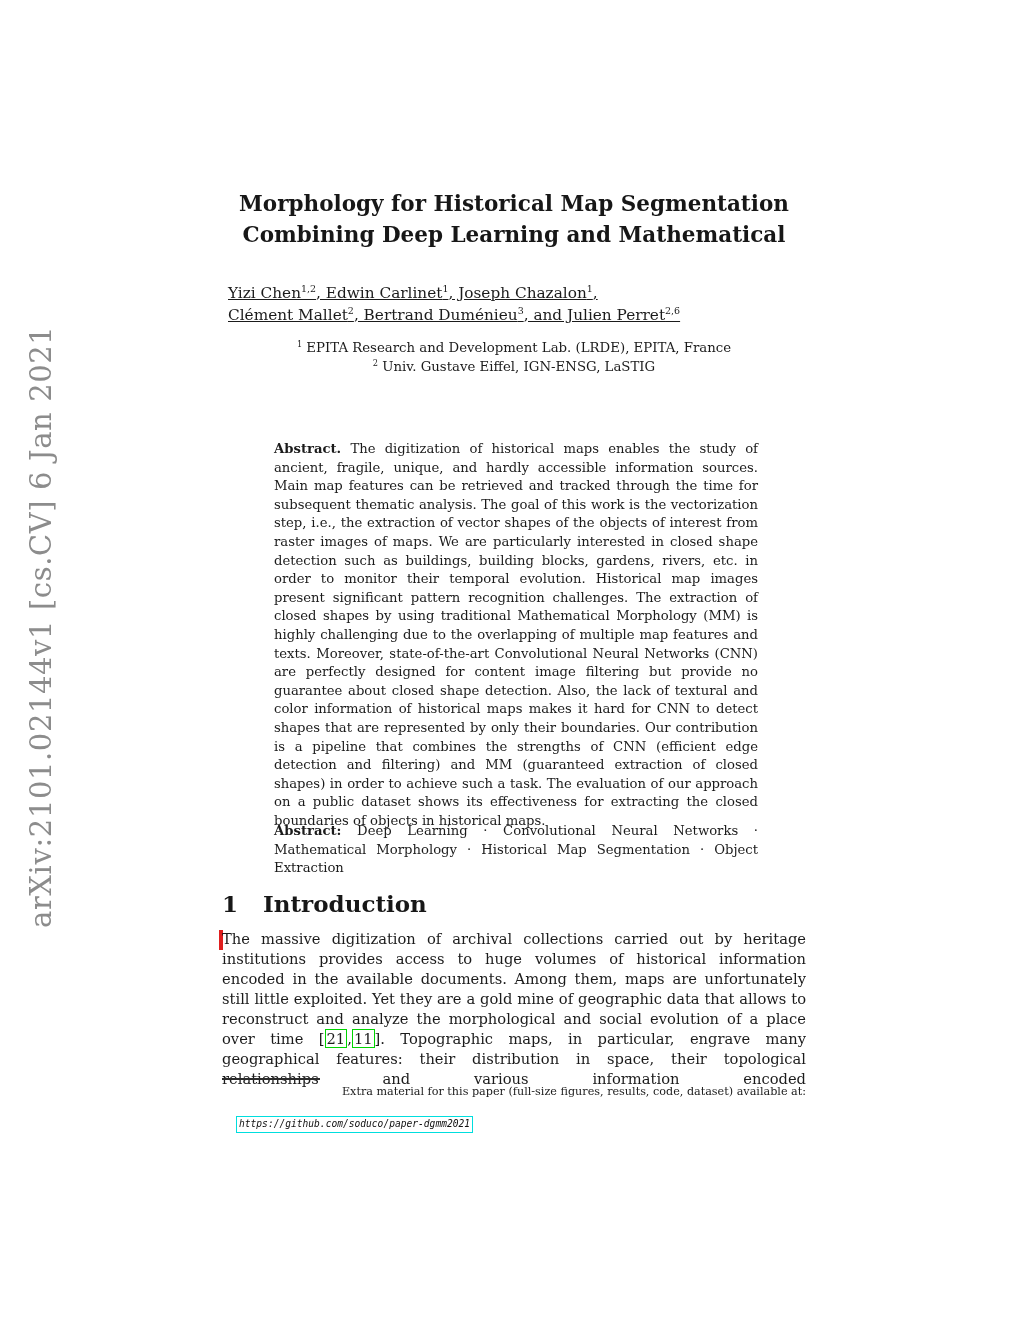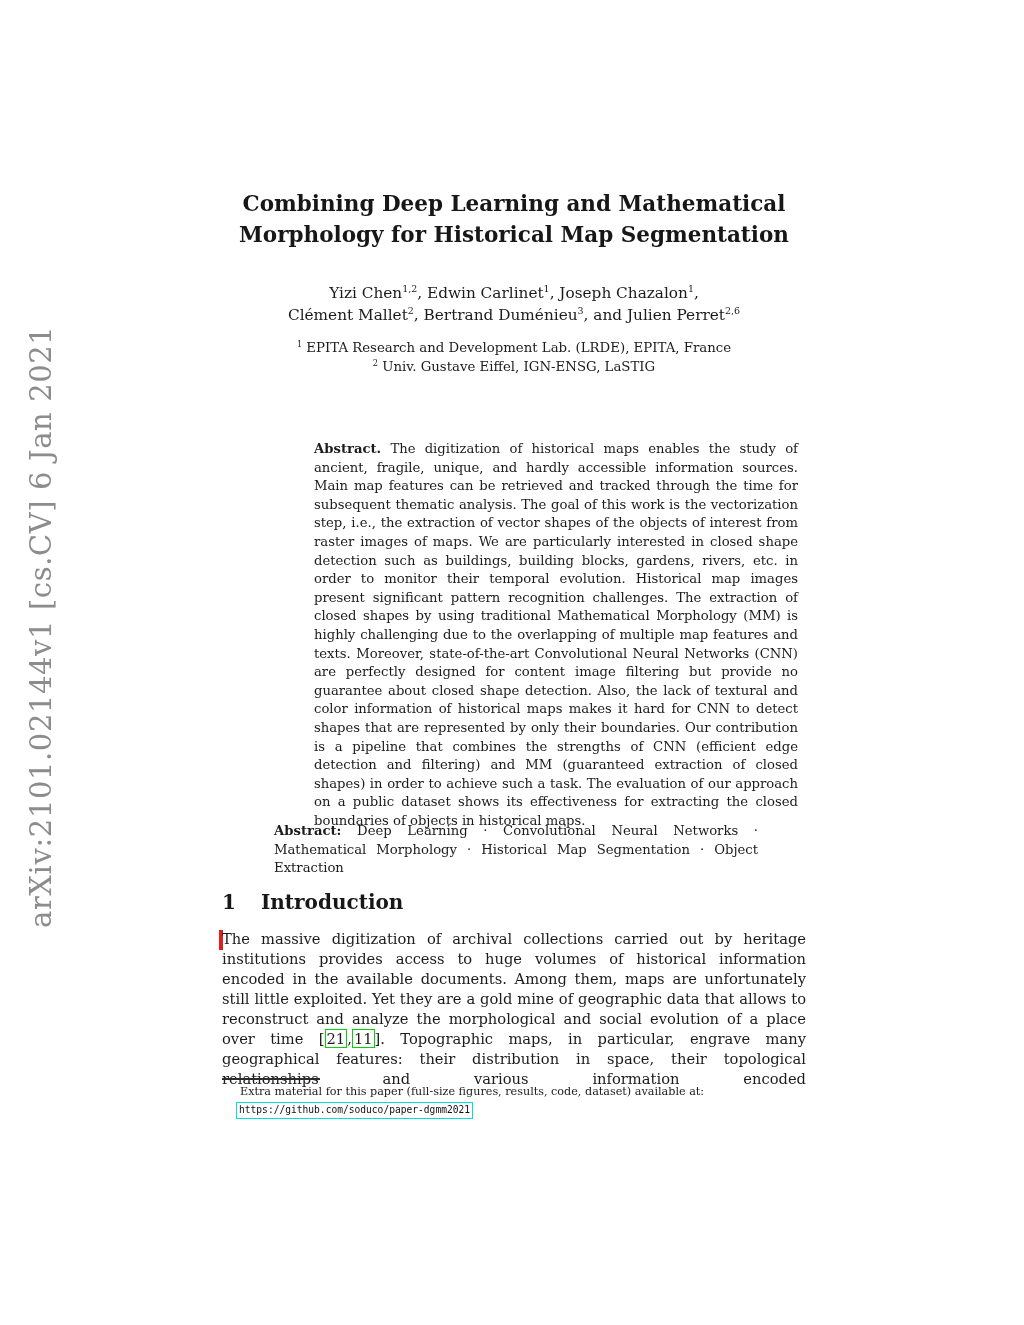--- a/index.html
+++ b/index.html
@@ -22,43 +22,43 @@
     white-space:nowrap;
   }
 
   .title-block {
     position:absolute; left:222px; top:188px; width:584px;
     text-align:center; font-weight:bold;
     font-size:21.5px; line-height:31px; color:#171717;
   }
 
   .authors-block {
-    position:absolute; left:222px; top:283px; width:584px;
-    text-align:center; font-size:15.3px; line-height:21.5px;
+    position:absolute; left:228px; top:283px; width:584px;
+    font-size:15.3px; line-height:21.5px;text-decoration:underline;
   }
 
   .affil-block {
     position:absolute; left:222px; top:339px; width:584px;
     text-align:center; font-size:13.3px; line-height:18.5px;
   }
 
   .abstract-block {
     position:absolute; left:274px; top:440px; width:484px;
-    font-size:13.2px; line-height:18.6px; text-align:justify;margin-left:40px;
+    font-size:13.2px; line-height:18.6px; text-align:justify;
   }
   .abstract-block .lbl, .keywords-block .lbl { font-weight:bold; }
 
   .keywords-block {
     position:absolute; left:274px; top:822px; width:484px;
     font-size:13.2px; line-height:18.6px; text-align:justify;
   }
 
   .section-heading {
     position:absolute; left:222px; top:890px;
-    font-size:20px; font-weight:bold; color:#171717;
+    font-size:23px; font-weight:bold; color:#171717;
   }
   .section-heading .num { display:inline-block; margin-right:25px; }
 
   .intro-block {
     position:absolute; left:222px; top:929px; width:584px;
     font-size:14.7px; line-height:20px;
     text-align:justify; text-align-last:justify;
   }
   .cite {
     border:1.5px solid var(--citation_border, #00d500);
@@ -72,41 +72,41 @@
   }
 
   .footnote-rule {
     position:absolute; left:222px; top:1078px;
     width:98px; height:1.5px; background:#2a2a2a;
   }
   .footnote-block {
     position:absolute; left:222px; top:1085px; width:584px;
     font-size:11.2px; line-height:14.5px;
   }
-  .footnote-block .fline { text-indent:18px; }
-  .url-row { margin-top:2px; padding-left:14px; }
+  .footnote-block .fline { text-indent:18px;text-align:right; }
+  .url-row { margin-top:16px; padding-left:14px;font-style:italic; }
   .url-box {
     display:inline-block;
     border:1.5px solid var(--url_border, #00dede);
     padding:0px 2px 1px 2px;
     font-family:"DejaVu Sans Mono", monospace;
     font-size:9.6px; color:#101010;
     text-decoration:none;
   }
 </style>
 </head>
 <body>
 
 <div class="page">
 
   <div class="watermark">arXiv:2101.02144v1  [cs.CV]  6 Jan 2021</div>
 
   <div class="title-block">
+    <div>Morphology for Historical Map Segmentation</div>
     <div>Combining Deep Learning and Mathematical</div>
-    <div>Morphology for Historical Map Segmentation</div>
   </div>
 
   <div class="authors-block">
     <div>Yizi Chen<sup>1,2</sup>, Edwin Carlinet<sup>1</sup>, Joseph Chazalon<sup>1</sup>,</div>
     <div>Clément Mallet<sup>2</sup>, Bertrand Duménieu<sup>3</sup>, and Julien Perret<sup>2,6</sup></div>
   </div>
 
   <div class="affil-block">
     <div><sup>1</sup>  EPITA Research and Development Lab. (LRDE), EPITA, France</div>
     <div><sup>2</sup>  Univ. Gustave Eiffel, IGN-ENSG, LaSTIG</div>

